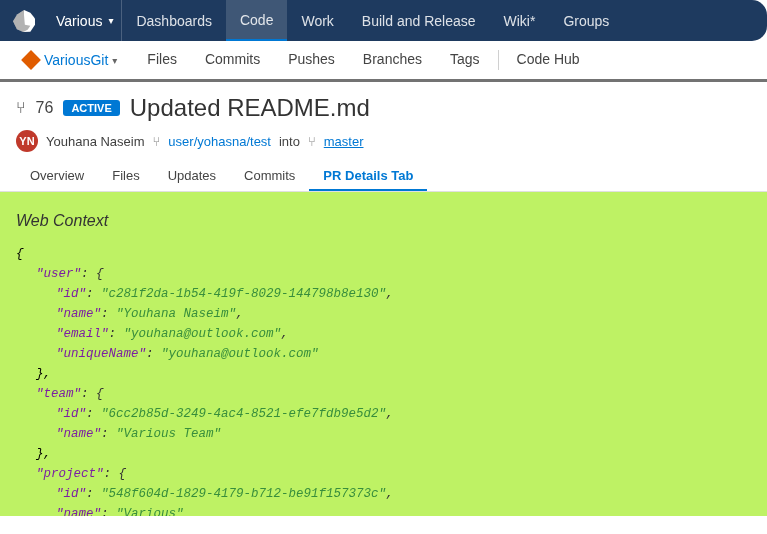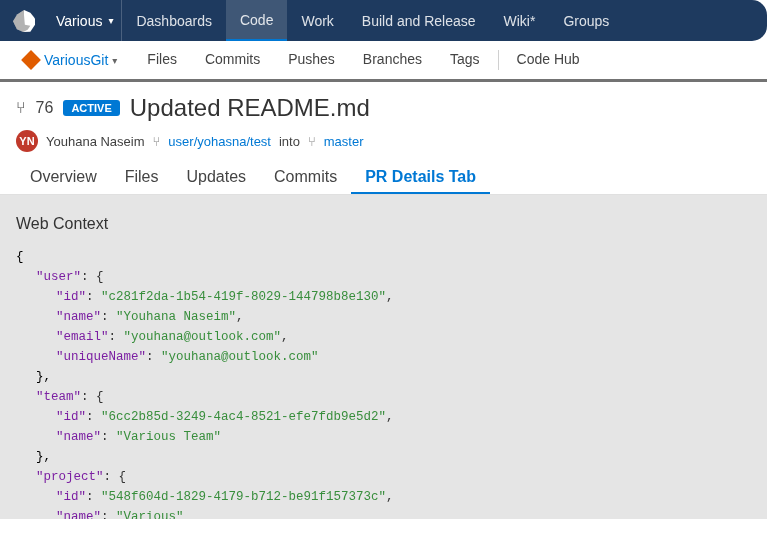--- a/index.html
+++ b/index.html
@@ -144,43 +144,44 @@
       border-radius: 50%;
       background: #c0392b;
       color: #fff;
       display: flex; align-items: center; justify-content: center;
       font-size: 11px;
       font-weight: 600;
     }
     .pr-author { color: #404040; font-weight: 500; }
     .pr-meta-link { color: #0078d4; cursor: pointer; }
     .pr-meta-text { color: #444; }
-    .pr-meta-branch { color: #0078d4; cursor: pointer; }
+    .pr-meta-branch { color: #0078d4; cursor: pointer; text-decoration: underline; }
 
     
     .pr-subnav {
       display: flex;
       align-items: center;
       gap: 0;
     }
     .pr-subnav-item {
       padding: 6px 14px;
       color: #444;
-      font-size: 16px;
+      font-size: 13px;
       cursor: pointer;
       border-bottom: 2px solid transparent;
     }
     .pr-subnav-item.active { color: #0078d4; border-bottom: 2px solid #0078d4; font-weight: 600; }
 
     
     .content-area {
-      background: #e5e5e5;
+      background: #bef264;
       padding: 20px 16px;
       height: calc(534px - 41px - 41px - 90px - 38px);
       overflow-y: auto;
+      font-style: italic;
     }
     .section-title {
       font-size: 16px;
       color: #333;
       font-weight: 400;
       margin-bottom: 14px;
     }
 
     
     .code-block {

